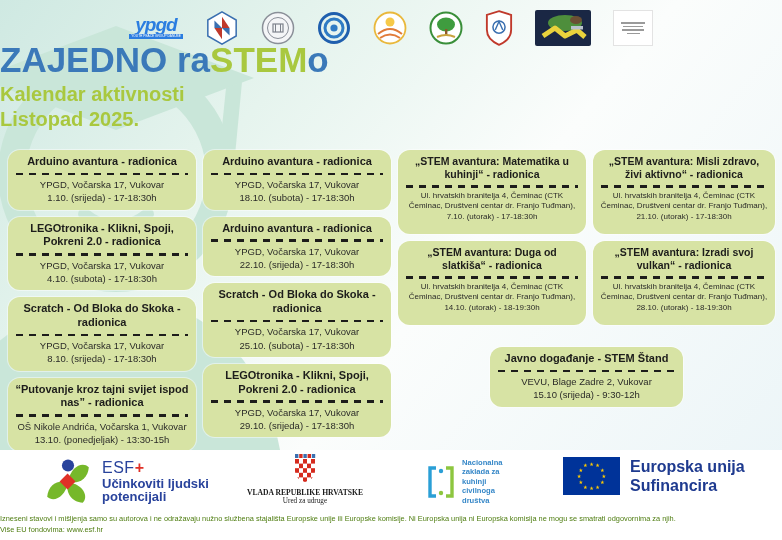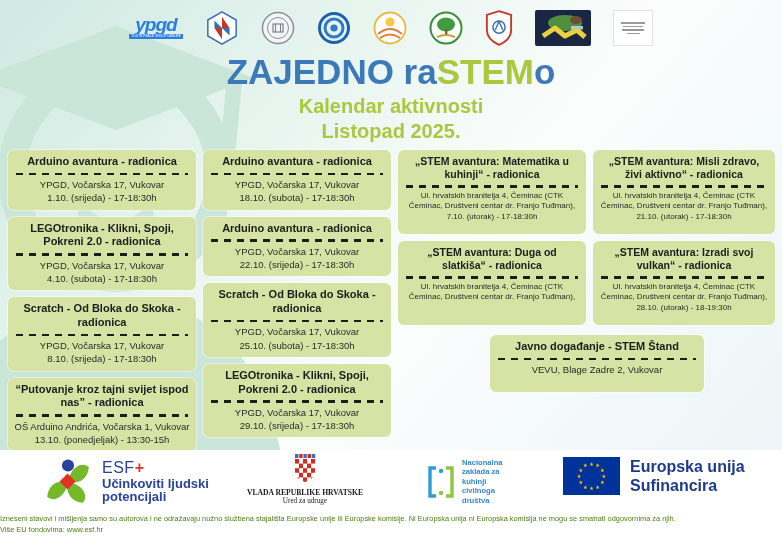--- a/index.html
+++ b/index.html
@@ -12,40 +12,40 @@
   .logo-strip{position:absolute;top:9px;left:50%;transform:translateX(-50%);
     display:flex;align-items:center;gap:22px;z-index:2;}
   .ypgd{width:54px;text-align:center;}
   .ypgd-text{font-weight:bold;font-size:19px;line-height:16px;color:#2b7de0;font-style:italic;letter-spacing:-1px;}
   .ypgd-bar{margin-top:1px;background:#2b7de0;color:#fff;font-size:3.2px;line-height:5px;white-space:nowrap;overflow:hidden;}
   .mini{display:block;}
   .txtlogo{width:38px;height:34px;background:#fff;border:1px solid #e3e3e3;display:flex;flex-direction:column;
     align-items:center;justify-content:center;gap:2px;}
   .txtlogo i{display:block;height:1.5px;background:#9a9a9a;}
   
-  .headline{position:absolute;top:54px;left:0;right:0;text-align:center;z-index:2;line-height:1;}
+  .headline{position:absolute;top:42px;left:0;right:0;text-align:left;z-index:2;line-height:1;}
   .main-title{font-size:35px;font-weight:bold;letter-spacing:0;}
   .t-blue{color:#3b79b9;} .t-green{color:#a9c83f;}
   .sub-title{font-size:20px;font-weight:bold;color:#a9c83f;margin-top:7px;}
   .month-title{font-size:20px;font-weight:bold;color:#a9c83f;margin-top:5px;}
   
   .col{position:absolute;top:150px;display:flex;flex-direction:column;gap:7px;z-index:2;}
   #col1{left:8px;width:188px;}
   #col2{left:203px;width:188px;}
   #col3{left:398px;width:188px;}
   #col4{left:593px;width:182px;}
-  .card{background:#d7e3a4;border-radius:6px;padding:5px 6px;box-sizing:border-box;text-align:center;
+  .card{background:#d7e3a4;border-radius:12px;padding:5px 6px;box-sizing:border-box;text-align:center;
     box-shadow:0 0 0 1px rgba(255,255,255,.45);}
   .card-title{font-weight:bold;font-size:11px;color:#1d1d1b;line-height:1.25;}
   .dash{height:2.4px;background:repeating-linear-gradient(90deg,#1d1d1b 0 7px,transparent 7px 13px);margin:4px 2px 3px;}
   .card-loc,.card-time{font-size:9.5px;color:#2b2b28;line-height:1.4;}
   .c34 .card-title{font-size:10.5px;}
   .c34 .card-loc,.c34 .card-time{font-size:8px;line-height:1.35;}
   .mh57{min-height:57px;} .mh69{min-height:69px;} .mh70{min-height:70px;} .mh84{min-height:84px;}
-  .public-card{position:absolute;left:490px;top:335px;width:214px;z-index:2;}
+  .public-card{position:absolute;left:490px;top:347px;width:193px;z-index:2;}
   
   .footer{position:absolute;left:0;right:0;bottom:0;height:90px;background:#fff;z-index:3;}
   .esf{position:absolute;left:42px;top:6px;display:flex;align-items:center;gap:8px;}
   .esf-text{line-height:1.05;}
   .esf-abbr{font-size:16px;color:#29439c;letter-spacing:.5px;}
   .esf-plus{color:#e03127;font-weight:bold;}
   .esf-line{font-size:13px;font-weight:bold;color:#29439c;}
   .vlada{position:absolute;left:238px;top:4px;width:134px;text-align:center;font-family:"Liberation Serif",serif;}
   .vlada-title{font-size:7.6px;font-weight:bold;color:#1a1a1a;margin-top:2px;}
   .vlada-sub{font-size:7.2px;color:#1a1a1a;}
@@ -150,21 +150,21 @@
     </div>
     <div class="card mh69">
       <div class="card-title">Scratch - Od Bloka do Skoka - radionica</div>
       <div class="dash"></div>
       <div class="card-loc">YPGD, Vočarska 17, Vukovar</div>
       <div class="card-time">8.10. (srijeda) - 17-18:30h</div>
     </div>
     <div class="card mh69">
       <div class="card-title">“Putovanje kroz tajni svijet ispod nas” - radionica</div>
       <div class="dash"></div>
-      <div class="card-loc">OŠ Arduino Andrića, Vočarska 1, Vukovar</div>
+      <div class="card-loc">OŠ Nikole Andrića, Vočarska 1, Vukovar</div>
       <div class="card-time">13.10. (ponedjeljak) - 13:30-15h</div>
     </div>
   </div>
 
   <div class="col" id="col2">
     <div class="card mh57">
       <div class="card-title">Arduino avantura - radionica</div>
       <div class="dash"></div>
       <div class="card-loc">YPGD, Vočarska 17, Vukovar</div>
       <div class="card-time">18.10. (subota) - 17-18:30h</div>
@@ -193,20 +193,21 @@
     <div class="card mh84">
       <div class="card-title">„STEM avantura: Matematika u kuhinji“ - radionica</div>
       <div class="dash"></div>
       <div class="card-loc">Ul. hrvatskih branitelja 4, Čeminac (CTK Čeminac, Društveni centar dr. Franjo Tuđman),</div>
       <div class="card-time">7.10. (utorak) - 17-18:30h</div>
     </div>
     <div class="card mh84">
       <div class="card-title">„STEM avantura: Duga od slatkiša“ - radionica</div>
       <div class="dash"></div>
       <div class="card-loc">Ul. hrvatskih branitelja 4, Čeminac (CTK Čeminac, Društveni centar dr. Franjo Tuđman),</div>
+      <div class="card-time">14.10. (utorak) - 18-19:30h</div>
     </div>
   </div>
 
   <div class="col c34" id="col4">
     <div class="card mh84">
       <div class="card-title">„STEM avantura: Misli zdravo, živi aktivno“ - radionica</div>
       <div class="dash"></div>
       <div class="card-loc">Ul. hrvatskih branitelja 4, Čeminac (CTK Čeminac, Društveni centar dr. Franjo Tuđman),</div>
       <div class="card-time">21.10. (utorak) - 17-18:30h</div>
     </div>
@@ -215,20 +216,21 @@
       <div class="dash"></div>
       <div class="card-loc">Ul. hrvatskih branitelja 4, Čeminac (CTK Čeminac, Društveni centar dr. Franjo Tuđman),</div>
       <div class="card-time">28.10. (utorak) - 18-19:30h</div>
     </div>
   </div>
 
   <div class="card mh57 public-card">
     <div class="card-title">Javno događanje - STEM Štand</div>
     <div class="dash"></div>
     <div class="card-loc">VEVU, Blage Zadre 2, Vukovar</div>
+    <div class="card-time">15.10 (srijeda) - 9:30-12h</div>
   </div>
 
   <div class="footer">
 
     <div class="esf">
       <svg width="52" height="52" viewBox="0 0 60 60">
         <g fill="#76b82a">
           <path d="M30 30 C 12 27, 6 13, 13 6 C 26 7, 33 17, 30 30 Z" transform="rotate(90 30 30)"></path>
           <path d="M30 30 C 12 27, 6 13, 13 6 C 26 7, 33 17, 30 30 Z" transform="rotate(180 30 30)"></path>
           <path d="M30 30 C 12 27, 6 13, 13 6 C 26 7, 33 17, 30 30 Z" transform="rotate(270 30 30)"></path>

